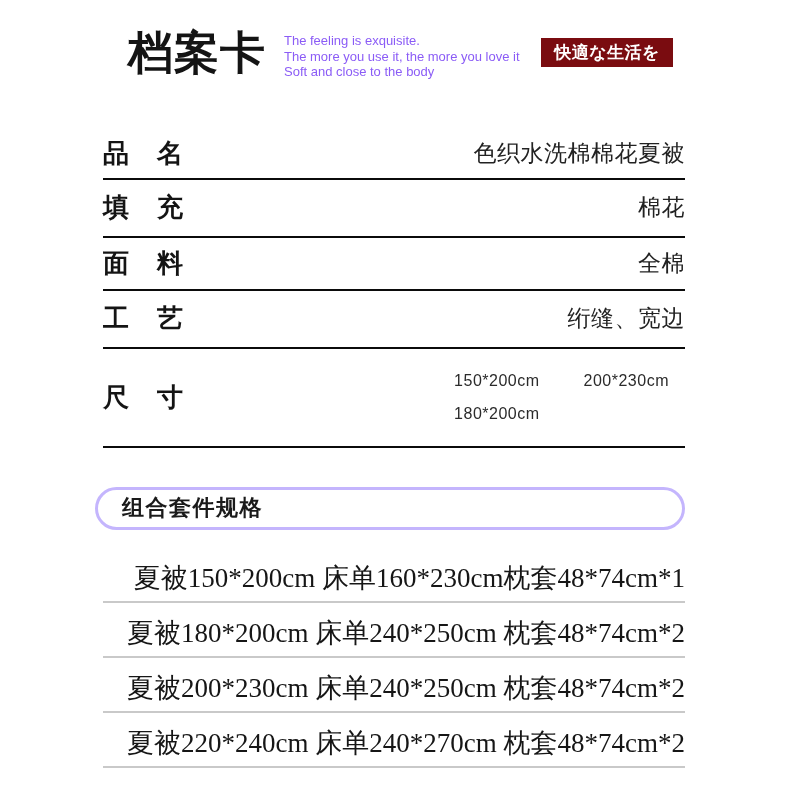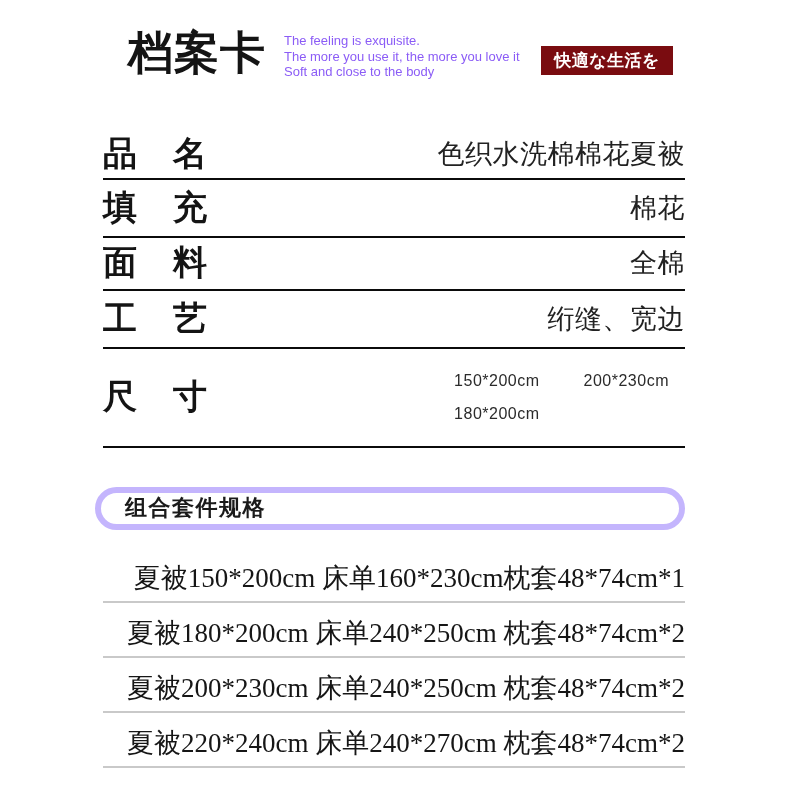--- a/index.html
+++ b/index.html
@@ -18,55 +18,55 @@
   .brand-title {
     font-size:45px; font-weight:800; line-height:1;
     letter-spacing:1px; color:#141414; white-space:nowrap;
   }
   .tagline {
     margin-left:18px; margin-top:3px;
     font-size:13px; line-height:15.5px; font-weight:500; color:#8b5cf6;
     white-space:nowrap;
   }
   .promo-badge {
-    margin-left:auto; margin-top:16px;
+    margin-left:auto; margin-top:8px;
     height:29px; display:flex; align-items:center;
     background:var(--badge_bg, #7a0c10);
     color:var(--badge_text, #ffffff);
     font-size:17px; font-weight:700; letter-spacing:0.5px;
     padding:0 13px; white-space:nowrap;
   }
 
   
   .spec { margin:50px 93px 0 103px; }
   .spec-row {
     display:flex; justify-content:space-between; align-items:center;
     border-bottom:2px solid #0b0b0b;
     min-height:53px;
   }
   .spec-row.first { min-height:50px; }
   .spec-row.tall  { min-height:58px; }
   .spec-row.sizes { min-height:99px; }
   .spec-label {
-    font-size:34px; font-weight:800; color:#141414;
+    font-size:26px; font-weight:800; color:#141414;
     white-space:pre; letter-spacing:1px;
   }
   .spec-value {
-    font-size:27px; font-weight:400; color:#222222;
+    font-size:23px; font-weight:400; color:#222222;
     letter-spacing:0.5px; white-space:nowrap;
   }
   .size-grid { display:flex; gap:44px; margin-right:16px; }
   .size-col { display:flex; flex-direction:column; gap:2px; align-items:flex-start; }
   .size-item { font-size:16px; line-height:31px; color:#2b2b2b; letter-spacing:0.5px; }
 
   
   .combo-heading-pill {
     margin:39px 93px 0 95px;
     height:43px;
-    border:6px solid #c4b5fd; border-radius:23px;
+    border:3px solid #c4b5fd; border-radius:23px;
     display:flex; align-items:center;
     padding-left:24px;
     font-family:"Liberation Serif", serif;
     font-size:22px; font-weight:600; color:#1a1a1a;
     letter-spacing:1.5px;
   }
   .combo-list { margin:12px 93px 0 103px; }
   .combo-row {
     font-family:"Liberation Serif", serif;
     font-size:27px; color:#161616;

